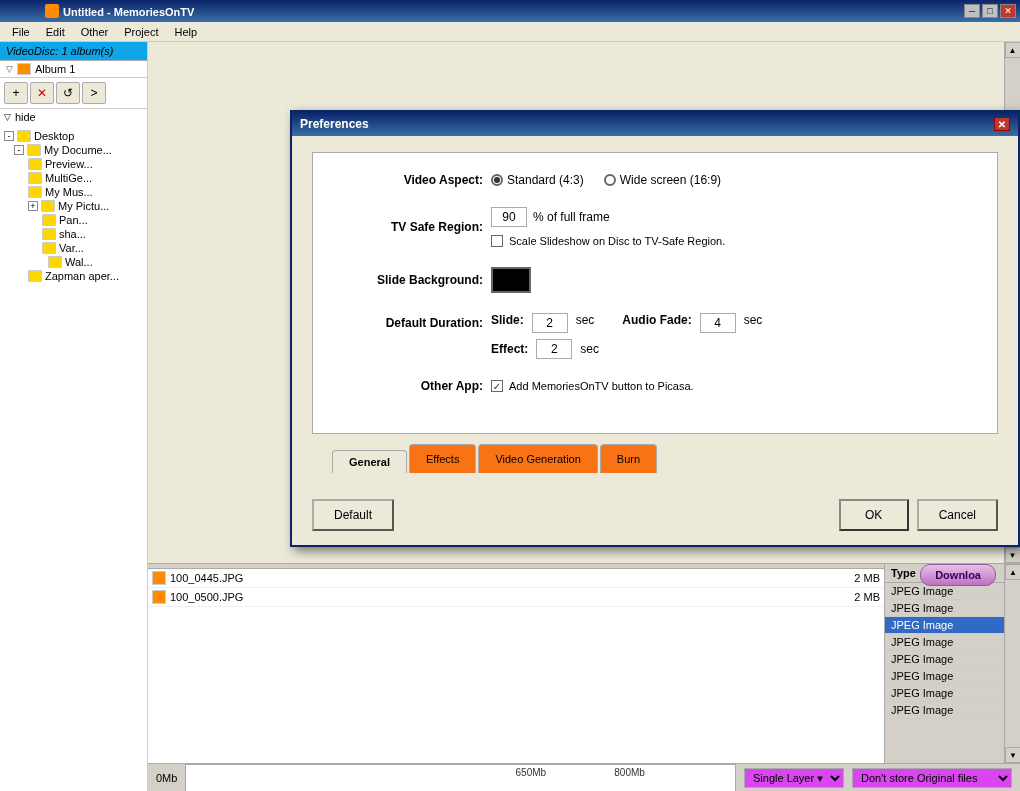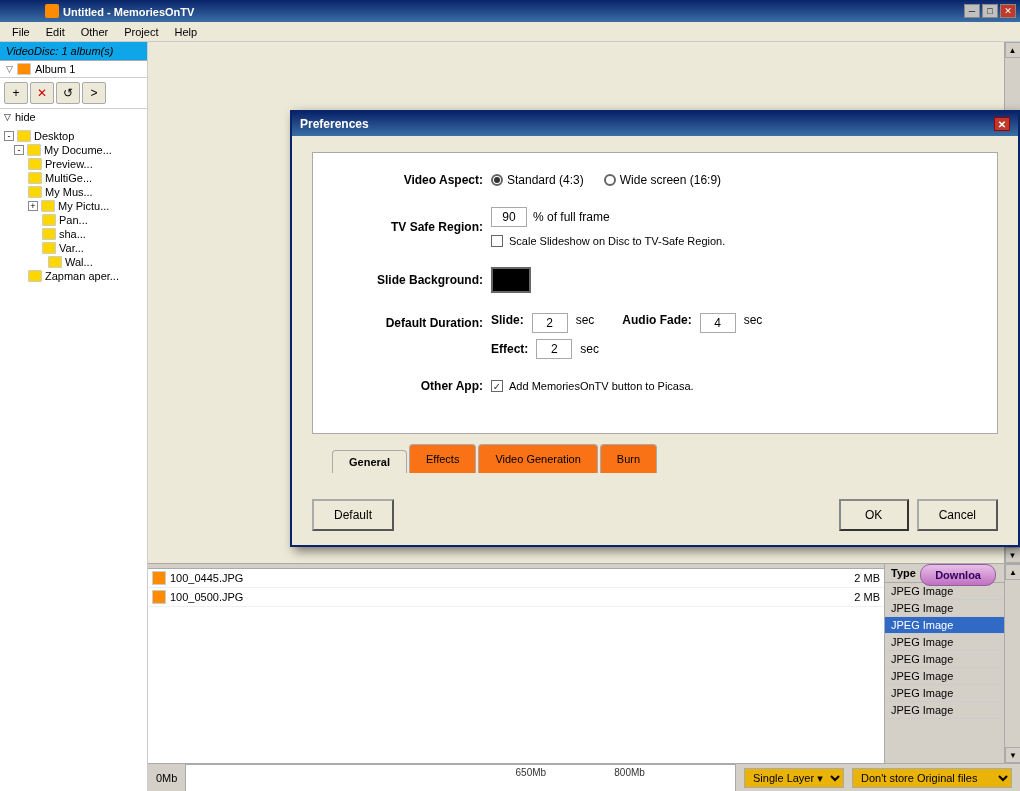--- a/index.html
+++ b/index.html
@@ -264,21 +264,21 @@
       position: relative;
     }
     .progress-label {
       position: absolute;
       font-size: 10px;
       color: #333;
     }
     .storage-select {
       height: 20px;
       font-size: 11px;
-      background: #eab308;
+      background: #d946ef;
       border: 1px solid #aaa;
       padding: 0 4px;
     }
     .preview-btn {
       position: absolute;
       right: 24px;
       bottom: 205px;
       background: linear-gradient(to bottom, #e8c0e8, #c070c0);
       border: 1px solid #9060a0;
       border-radius: 10px;

